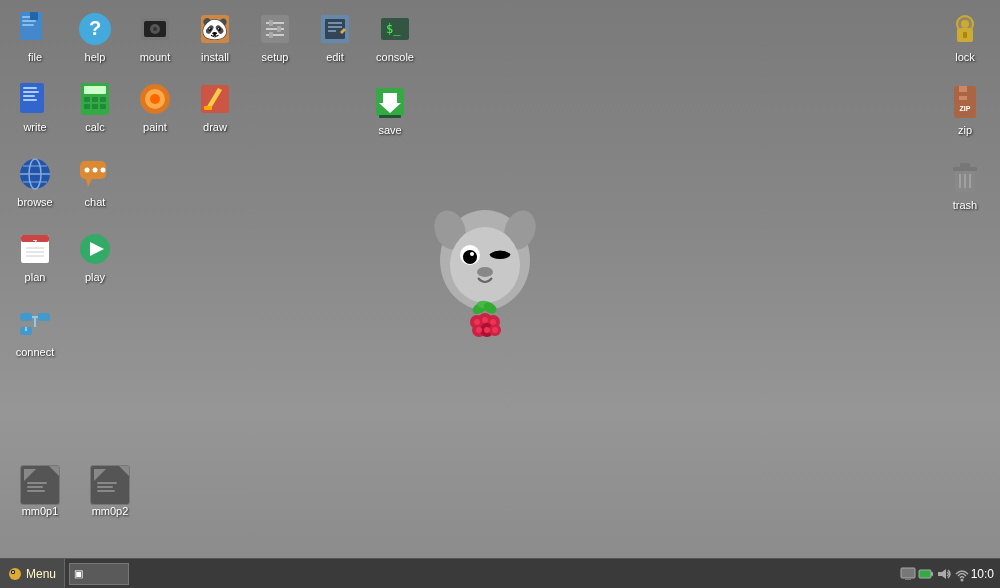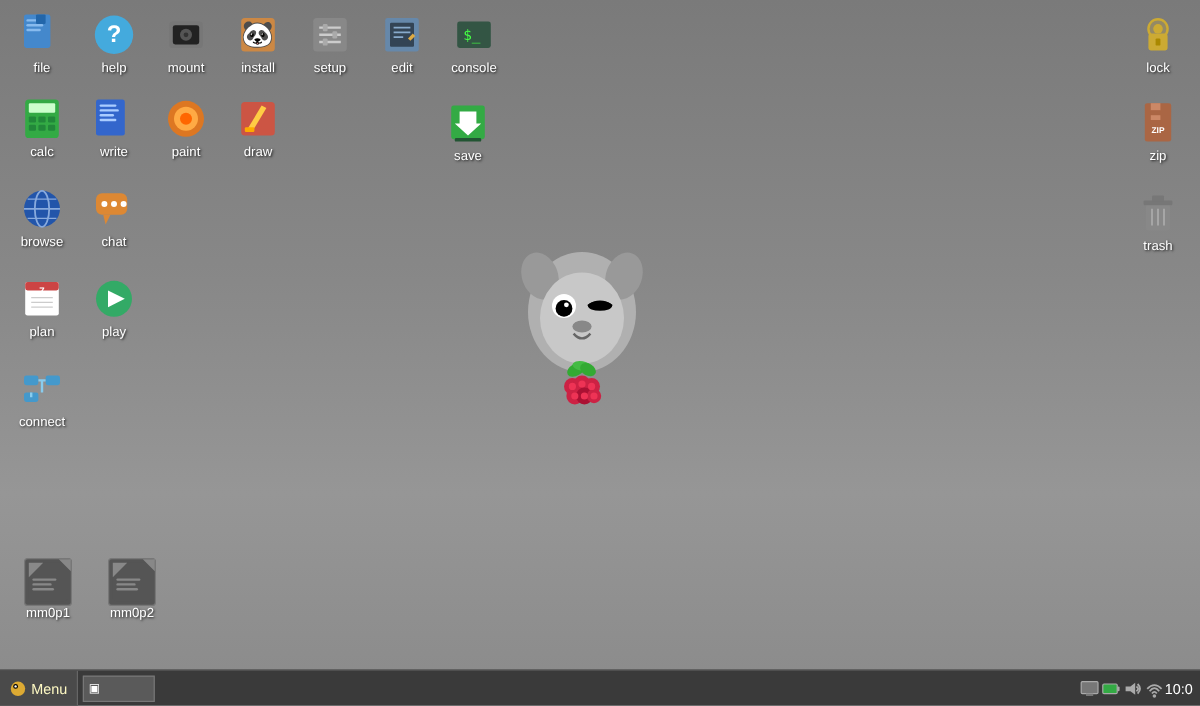--- a/index.html
+++ b/index.html
@@ -231,44 +231,44 @@
       </div>
       <span class="icon-label">console</span>
     </div>
   </div>
 
   <div style="position:absolute; top:75px; left:5px; display:flex; flex-direction:row;">
 
     <div class="icon">
       <div class="icon-img">
         <svg width="38" height="38" viewBox="0 0 38 38">
+          <rect x="4" y="3" width="24" height="30" rx="2" fill="#3366cc"></rect>
+          <rect x="7" y="7" width="14" height="2" rx="1" fill="#aaccff"></rect>
+          <rect x="7" y="11" width="16" height="2" rx="1" fill="#aaccff"></rect>
+          <rect x="7" y="15" width="12" height="2" rx="1" fill="#aaccff"></rect>
+          <rect x="7" y="19" width="14" height="2" rx="1" fill="#aaccff"></rect>
+        </svg>
+      </div>
+      <span class="icon-label">write</span>
+    </div>
+
+    <div class="icon">
+      <div class="icon-img">
+        <svg width="38" height="38" viewBox="0 0 38 38">
           <rect x="5" y="3" width="28" height="32" rx="3" fill="#33aa44"></rect>
           <rect x="8" y="6" width="22" height="8" rx="1" fill="#ccffcc"></rect>
           <rect x="8" y="17" width="6" height="5" rx="1" fill="#22883a"></rect>
           <rect x="16" y="17" width="6" height="5" rx="1" fill="#22883a"></rect>
           <rect x="24" y="17" width="6" height="5" rx="1" fill="#22883a"></rect>
           <rect x="8" y="24" width="6" height="5" rx="1" fill="#22883a"></rect>
           <rect x="16" y="24" width="6" height="5" rx="1" fill="#22883a"></rect>
           <rect x="24" y="24" width="6" height="5" rx="1" fill="#22883a"></rect>
         </svg>
       </div>
       <span class="icon-label">calc</span>
-    </div>
-
-    <div class="icon">
-      <div class="icon-img">
-        <svg width="38" height="38" viewBox="0 0 38 38">
-          <rect x="4" y="3" width="24" height="30" rx="2" fill="#3366cc"></rect>
-          <rect x="7" y="7" width="14" height="2" rx="1" fill="#aaccff"></rect>
-          <rect x="7" y="11" width="16" height="2" rx="1" fill="#aaccff"></rect>
-          <rect x="7" y="15" width="12" height="2" rx="1" fill="#aaccff"></rect>
-          <rect x="7" y="19" width="14" height="2" rx="1" fill="#aaccff"></rect>
-        </svg>
-      </div>
-      <span class="icon-label">write</span>
     </div>
 
     <div class="icon">
       <div class="icon-img">
         <svg width="38" height="38" viewBox="0 0 38 38">
           <circle cx="19" cy="19" r="15" fill="#dd7722"></circle>
           <circle cx="19" cy="19" r="10" fill="#ffaa44"></circle>
           <circle cx="19" cy="19" r="5" fill="#ff6600"></circle>
         </svg>
       </div>

